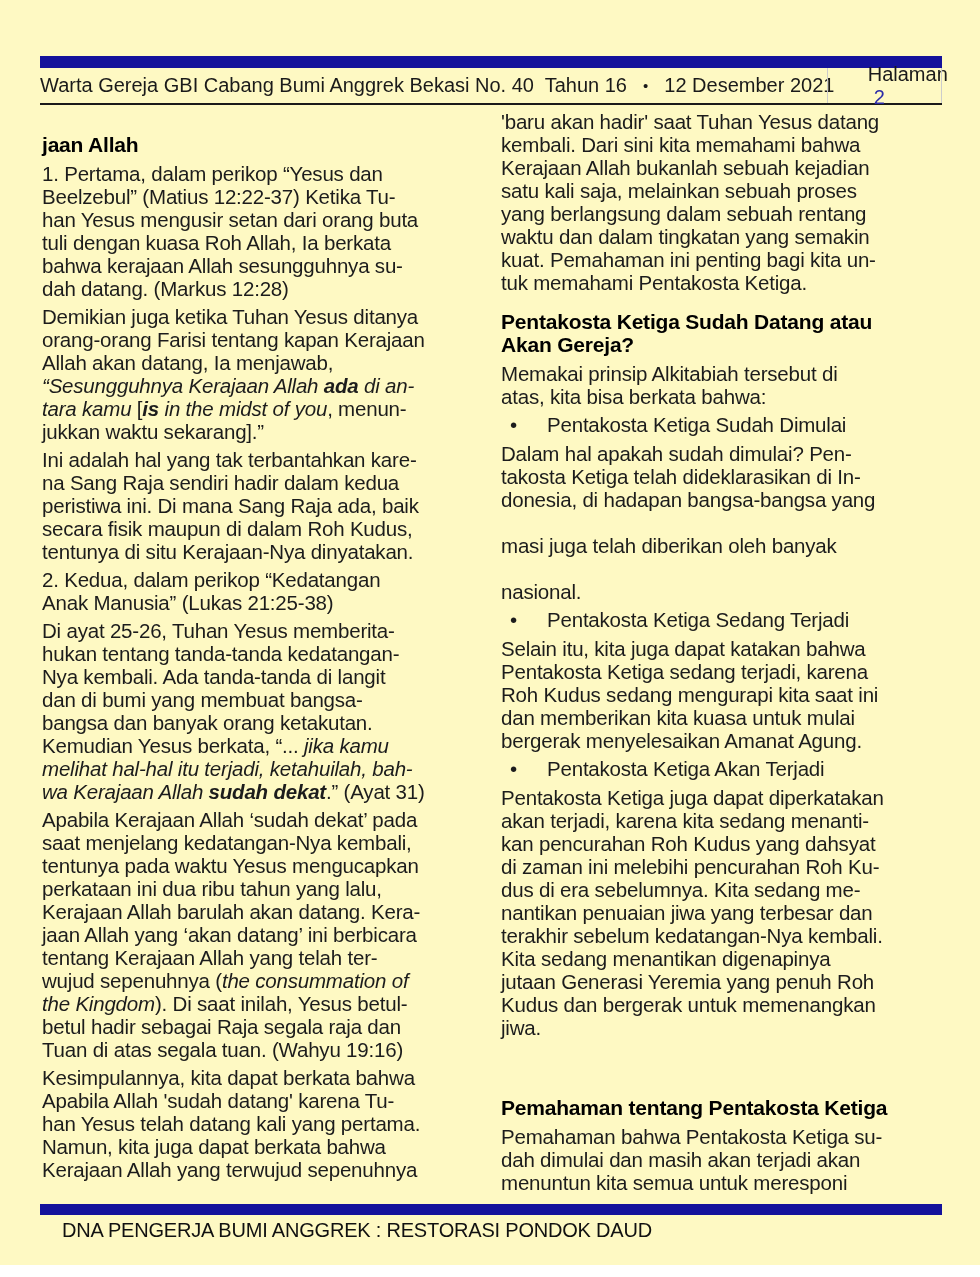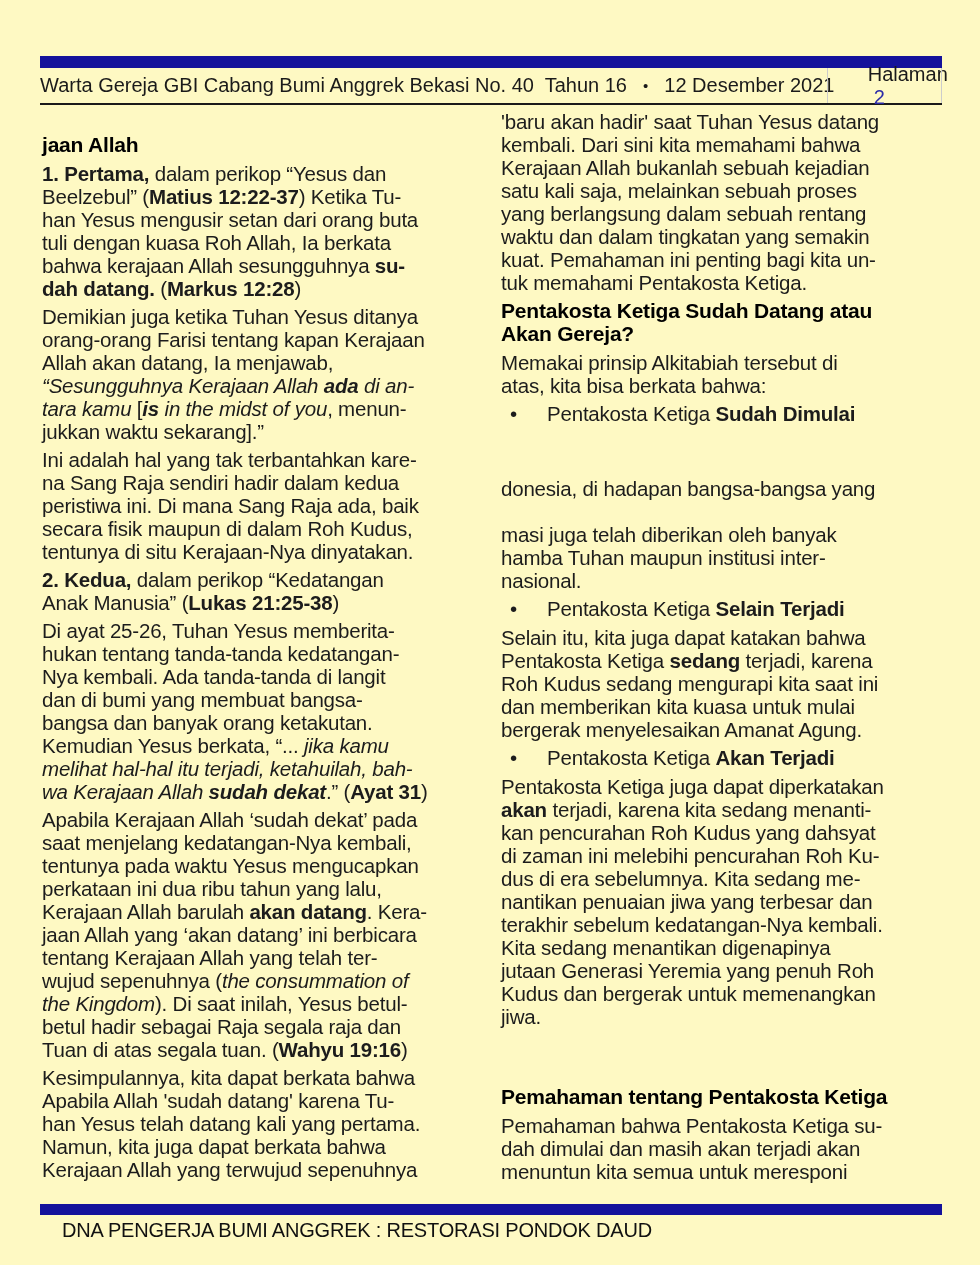--- a/index.html
+++ b/index.html
@@ -13,26 +13,26 @@
   .header-right{white-space:pre;}
   .page-num{color:#2b2ba8;margin-left:6px;}
   .vline{position:absolute;top:68px;height:35px;width:1px;background:#cccccc;}
   .vline-a{left:827px;}
   .vline-b{left:941px;}
 
   .content{position:absolute;left:42px;top:110px;width:898px;display:flex;gap:20px;}
   .col{width:439px;font-size:20.5px;line-height:23px;color:#1c1c1c;letter-spacing:-0.2px;}
   .block{margin:0 0 5px 0;}
   .para{}
-  .heading{font-weight:700;color:#000;font-size:21px;margin-top:5px;margin-bottom:6px;}
+  .heading{font-weight:700;color:#000;font-size:21px;margin-top:16px;margin-bottom:6px;}
   .col > .block:first-child{margin-top:0;}
   .gap-lg{margin-top:57px;}
   .bullet-line{position:relative;padding-left:46px;margin:5px 0 6px 0;}
   .bullet-char{position:absolute;left:9px;top:0;}
-  .b{font-weight:700;}
+  .b{font-weight:400;}
   .i{font-style:italic;margin-top:24px;}
   .bi{font-weight:700;font-style:italic;}
 
   .botbar{position:absolute;left:40px;top:1204px;width:902px;height:11px;background:#14129b;}
   .footer-text{position:absolute;left:62px;top:1219px;font-size:20px;font-weight:400;color:#111111;letter-spacing:-0.2px;}
 </style>
 </head>
 <body>
 
 <div class="page">
@@ -62,22 +62,22 @@
         <div class="block para"><span class="b">2. Kedua,</span><span> dalam perikop “Kedatangan</span><br><span>Anak Manusia” (</span><span class="b">Lukas 21:25-38</span><span>)</span></div>
         <div class="block para"><span>Di ayat 25-26, Tuhan Yesus memberita-</span><br><span>hukan tentang tanda-tanda kedatangan-</span><br><span>Nya kembali. Ada tanda-tanda di langit</span><br><span>dan di bumi yang membuat bangsa-</span><br><span>bangsa dan banyak orang ketakutan.</span><br><span>Kemudian Yesus berkata, “... </span><span class="i">jika kamu</span><br><span class="i">melihat hal-hal itu terjadi, ketahuilah, bah-</span><br><span class="i">wa Kerajaan Allah </span><span class="bi">sudah dekat</span><span>.” (</span><span class="b">Ayat 31</span><span>)</span></div>
         <div class="block para"><span>Apabila Kerajaan Allah ‘sudah dekat’ pada</span><br><span>saat menjelang kedatangan-Nya kembali,</span><br><span>tentunya pada waktu Yesus mengucapkan</span><br><span>perkataan ini dua ribu tahun yang lalu,</span><br><span>Kerajaan Allah barulah </span><span class="b">akan datang</span><span>. Kera-</span><br><span>jaan Allah yang ‘akan datang’ ini berbicara</span><br><span>tentang Kerajaan Allah yang telah ter-</span><br><span>wujud sepenuhnya (</span><span class="i">the consummation of</span><br><span class="i">the Kingdom</span><span>). Di saat inilah, Yesus betul-</span><br><span>betul hadir sebagai Raja segala raja dan</span><br><span>Tuan di atas segala tuan. (</span><span class="b">Wahyu 19:16</span><span>)</span></div>
         <div class="block para"><span>Kesimpulannya, kita dapat berkata bahwa</span><br><span>Apabila Allah 'sudah datang' karena Tu-</span><br><span>han Yesus telah datang kali yang pertama.</span><br><span>Namun, kita juga dapat berkata bahwa</span><br><span>Kerajaan Allah yang terwujud sepenuhnya</span></div>
       </div>
     <div class="col">
         <div class="block para"><span>'baru akan hadir' saat Tuhan Yesus datang</span><br><span>kembali. Dari sini kita memahami bahwa</span><br><span>Kerajaan Allah bukanlah sebuah kejadian</span><br><span>satu kali saja, melainkan sebuah proses</span><br><span>yang berlangsung dalam sebuah rentang</span><br><span>waktu dan dalam tingkatan yang semakin</span><br><span>kuat. Pemahaman ini penting bagi kita un-</span><br><span>tuk memahami Pentakosta Ketiga.</span></div>
         <div class="block heading"><span>Pentakosta Ketiga Sudah Datang atau</span><br><span>Akan Gereja?</span></div>
         <div class="block para"><span>Memakai prinsip Alkitabiah tersebut di</span><br><span>atas, kita bisa berkata bahwa:</span></div>
         <div class="block bullet-line"><span class="bullet-char">•</span><span>Pentakosta Ketiga </span><span class="b">Sudah Dimulai</span></div>
-        <div class="block para"><br><br><span>donesia, di hadapan bangsa-bangsa yang</span><br><br><span>masi juga telah diberikan oleh banyak</span><br><span>hamba Tuhan maupun institusi inter-</span><br><span>nasional.</span></div>
-        <div class="block bullet-line"><span class="bullet-char">•</span><span>Pentakosta Ketiga </span><span class="b">Selain Terjadi</span></div>
+        <div class="block para"><span>Dalam hal apakah sudah dimulai? Pen-</span><br><span>takosta Ketiga telah dideklarasikan di In-</span><br><span>donesia, di hadapan bangsa-bangsa yang</span><br><br><span>masi juga telah diberikan oleh banyak</span><br><br><span>nasional.</span></div>
+        <div class="block bullet-line"><span class="bullet-char">•</span><span>Pentakosta Ketiga </span><span class="b">Sedang Terjadi</span></div>
         <div class="block para"><span>Selain itu, kita juga dapat katakan bahwa</span><br><span>Pentakosta Ketiga </span><span class="b">sedang</span><span> terjadi, karena</span><br><span>Roh Kudus sedang mengurapi kita saat ini</span><br><span>dan memberikan kita kuasa untuk mulai</span><br><span>bergerak menyelesaikan Amanat Agung.</span></div>
         <div class="block bullet-line"><span class="bullet-char">•</span><span>Pentakosta Ketiga </span><span class="b">Akan Terjadi</span></div>
         <div class="block para"><span>Pentakosta Ketiga juga dapat diperkatakan</span><br><span class="b">akan</span><span> terjadi, karena kita sedang menanti-</span><br><span>kan pencurahan Roh Kudus yang dahsyat</span><br><span>di zaman ini melebihi pencurahan Roh Ku-</span><br><span>dus di era sebelumnya. Kita sedang me-</span><br><span>nantikan penuaian jiwa yang terbesar dan</span><br><span>terakhir sebelum kedatangan-Nya kembali.</span><br><span>Kita sedang menantikan digenapinya</span><br><span>jutaan Generasi Yeremia yang penuh Roh</span><br><span>Kudus dan bergerak untuk memenangkan</span><br><span>jiwa.</span></div>
         <div class="block heading gap-lg"><span>Pemahaman tentang Pentakosta Ketiga</span></div>
         <div class="block para"><span>Pemahaman bahwa Pentakosta Ketiga su-</span><br><span>dah dimulai dan masih akan terjadi akan</span><br><span>menuntun kita semua untuk meresponi</span></div>
       </div>
   </div>
 
   <div class="botbar"></div>
   <div class="footer-text">DNA PENGERJA BUMI ANGGREK : RESTORASI PONDOK DAUD</div>

